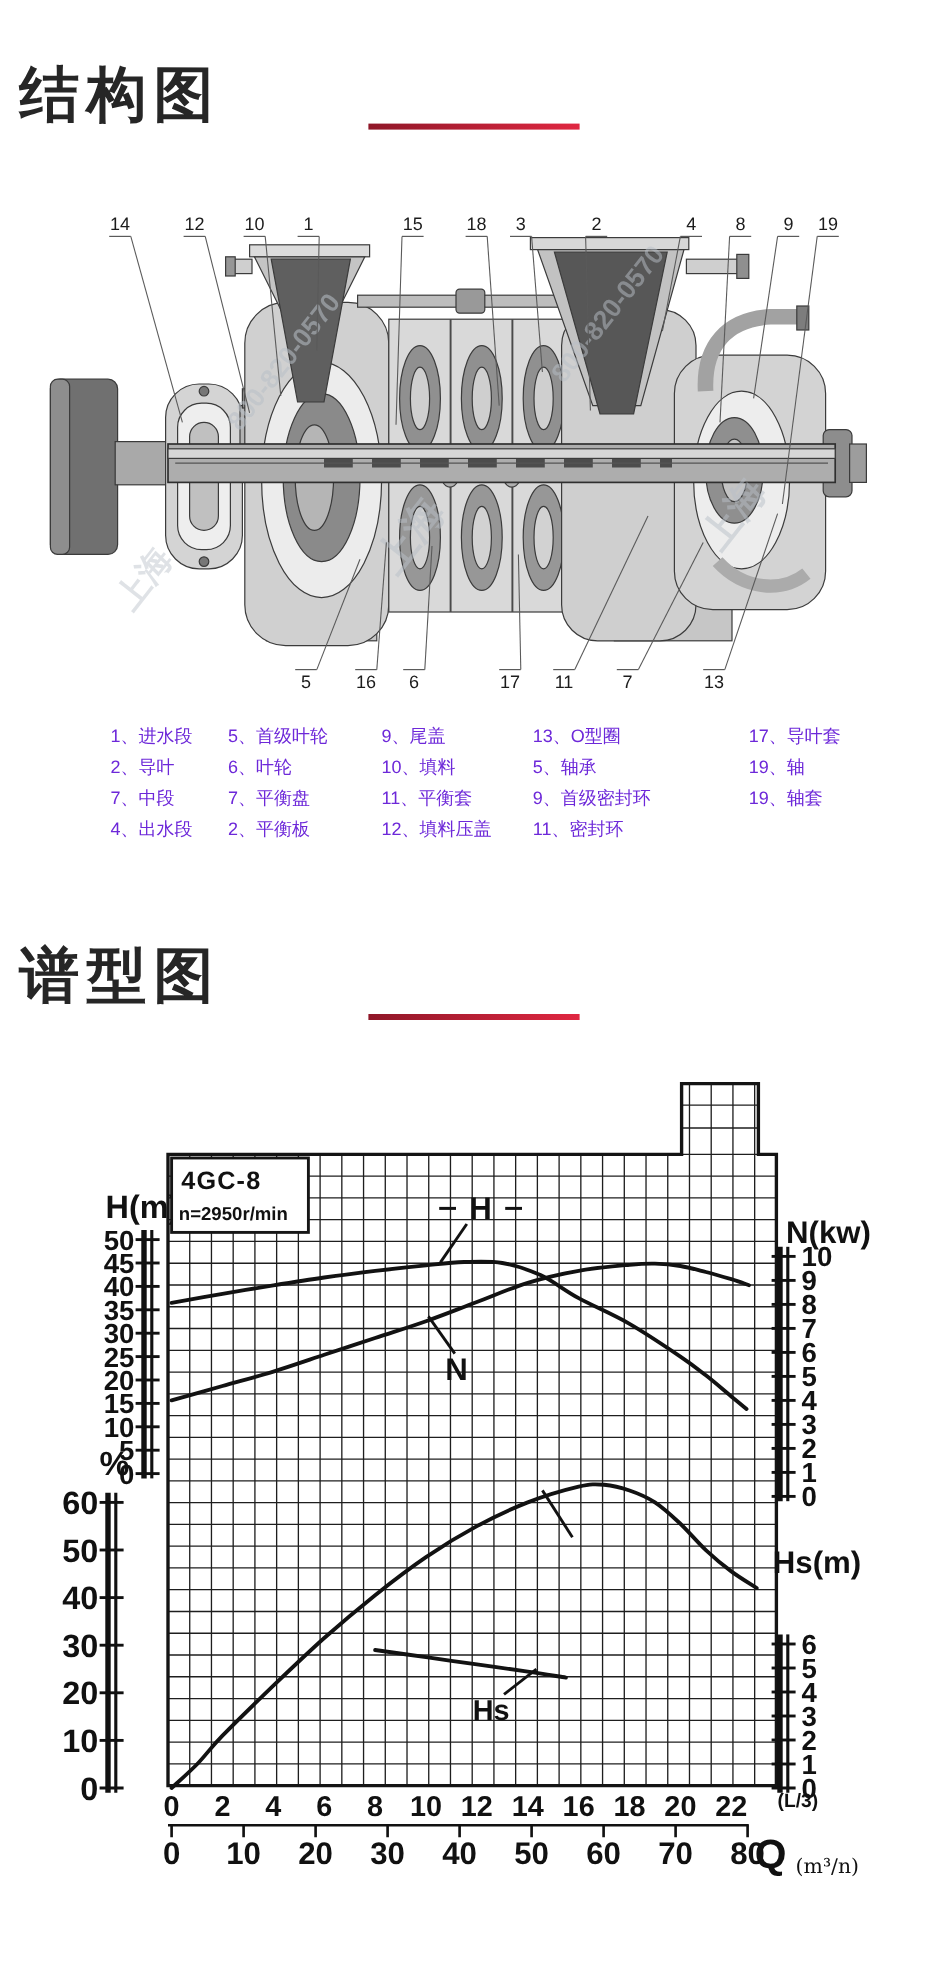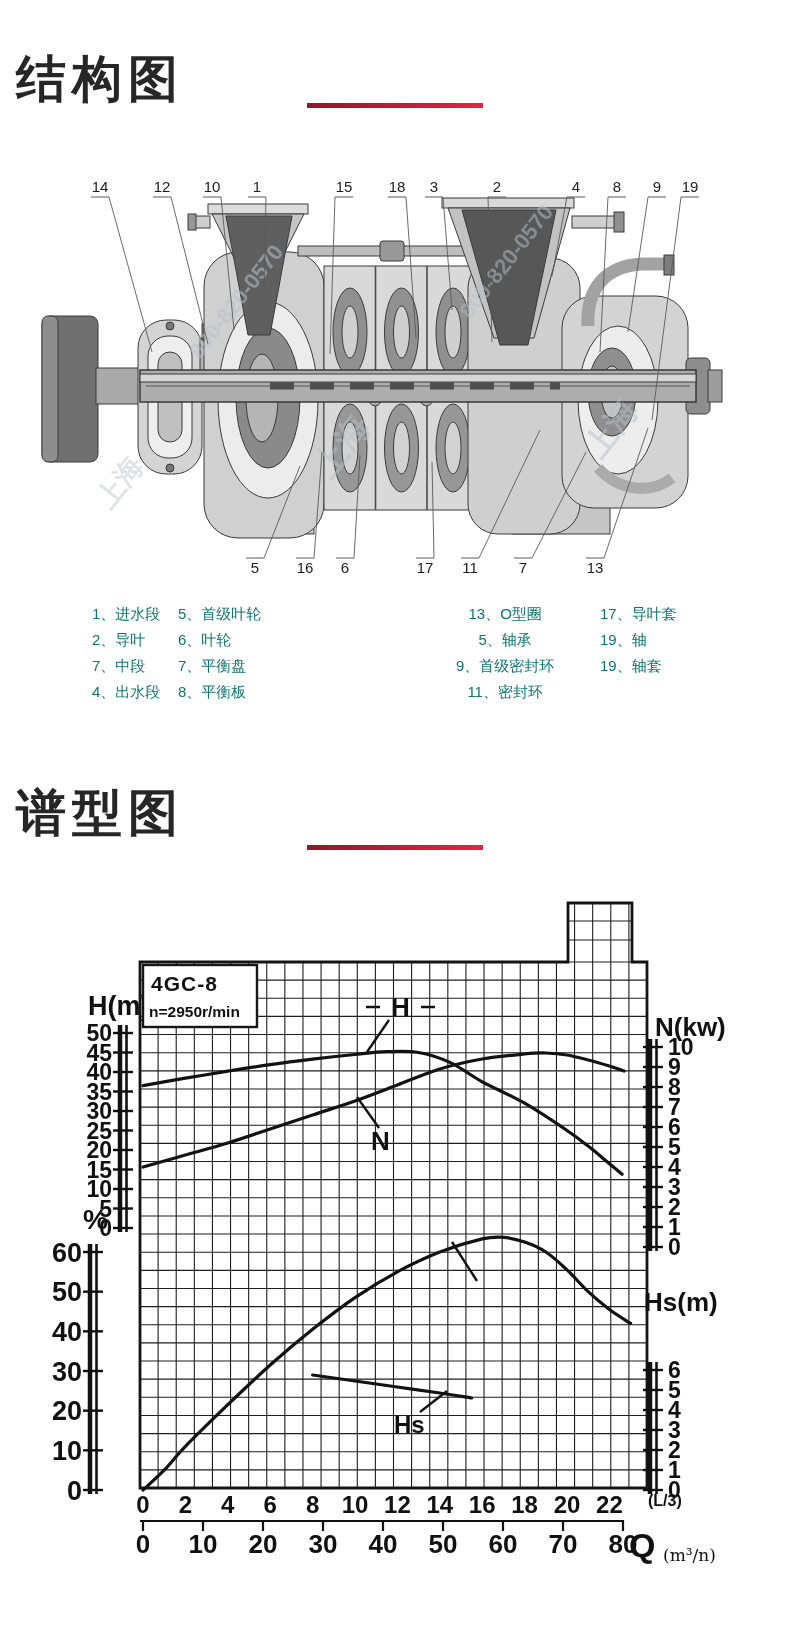--- a/index.html
+++ b/index.html
@@ -8,21 +8,21 @@
   #art{position:absolute;left:0;top:0;width:790px;height:1643px;}
   .big-title{position:absolute;left:0;width:790px;text-align:left;margin:16px;
              font-size:50px;font-weight:700;color:#262626;letter-spacing:6px;line-height:1;}
   .t1{top:38px;}
   .t2{top:772px;}
   .underline{position:absolute;left:307px;width:176px;height:5px;
              background:linear-gradient(90deg,#8f1728,#e02741);}
   .u1{top:103px;}
   .u2{top:845px;}
   #legend{position:absolute;left:0;top:0;width:790px;height:720px;pointer-events:none;}
-  .lcol{position:absolute;top:601px;font-size:15px;color:#0f766e;line-height:26px;white-space:nowrap;}
+  .lcol{position:absolute;top:601px;font-size:15px;color:#6d28d9;line-height:26px;white-space:nowrap;}
 </style>
 </head>
 <body>
 
 <div class="page">
   <svg id="art" viewBox="0 0 790 1643">
       <g stroke="#3b3b3b" stroke-width="1">
         <rect x="222" y="506" width="92" height="28" fill="#c6c6c6" rx="0"></rect>
         <rect x="512" y="504" width="98" height="30" fill="#c6c6c6" rx="0"></rect>
         <rect x="42" y="316" width="56" height="146" fill="#707070" rx="8"></rect>
@@ -372,33 +372,39 @@
     </svg>
   <h1 class="big-title t1">结构图</h1>
   <div class="underline u1"></div>
   <div id="legend">
       <div class="lcol" style="left: 92px;">
         <div>1、进水段</div>
         <div>2、导叶</div>
         <div>7、中段</div>
         <div>4、出水段</div>
       </div>
-      <div class="lcol" style="left: 178px;">
+      <div class="lcol" style="left: 190px;">
         <div>5、首级叶轮</div>
         <div>6、叶轮</div>
         <div>7、平衡盘</div>
-        <div>8、平衡板</div>
+        <div>2、平衡板</div>
       </div>
-      <div class="lcol" style="left: 456px; text-align: center;">
+      <div class="lcol" style="left: 318px;">
+        <div>9、尾盖</div>
+        <div>10、填料</div>
+        <div>11、平衡套</div>
+        <div>12、填料压盖</div>
+      </div>
+      <div class="lcol" style="left: 444px;">
         <div>13、O型圈</div>
         <div>5、轴承</div>
         <div>9、首级密封环</div>
         <div>11、密封环</div>
       </div>
-      <div class="lcol" style="left: 600px;">
+      <div class="lcol" style="left: 624px;">
         <div>17、导叶套</div>
         <div>19、轴</div>
         <div>19、轴套</div>
       </div>
     </div>
   <h1 class="big-title t2">谱型图</h1>
   <div class="underline u2"></div>
 </div>
 
 </body></html>

